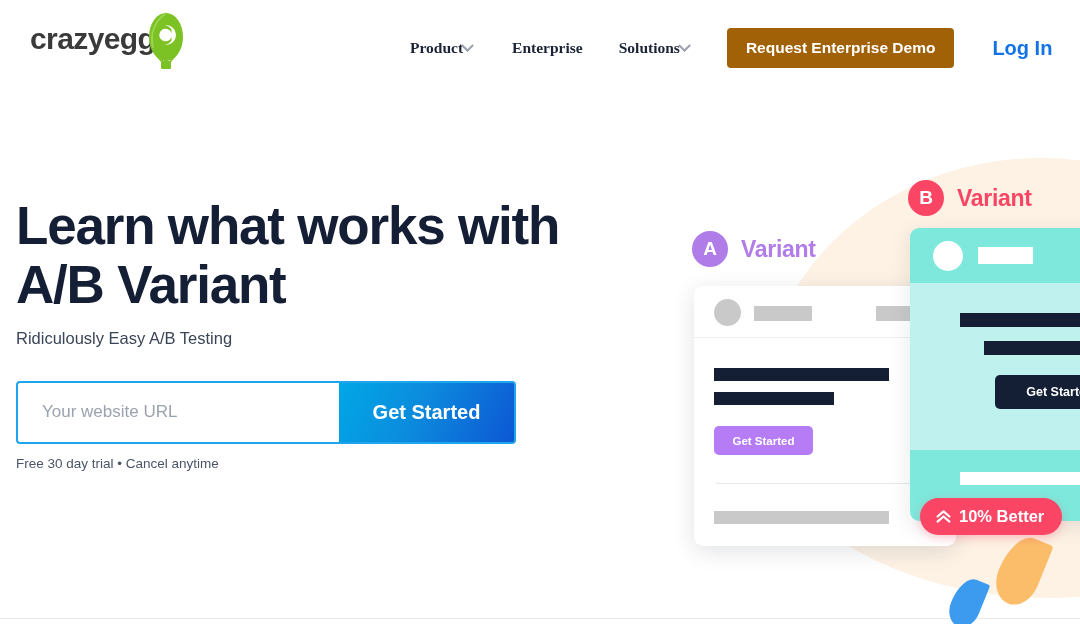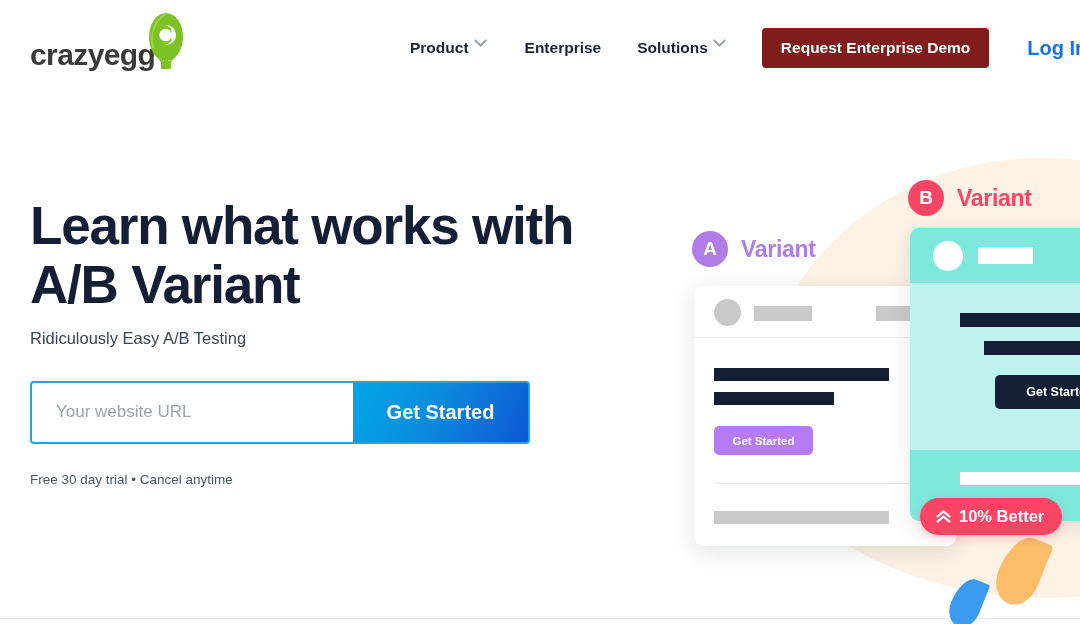--- a/index.html
+++ b/index.html
@@ -14,74 +14,74 @@
   
   .header {
     position: absolute; top: 0; left: 0; width: 1080px; height: 96px;
     background: #fff; z-index: 40;
   }
   .logo-wrap {
     position: absolute; left: 30px; top: 8px;
     width: 160px; height: 78px;
   }
   .logo-text {
-    position: absolute; left: 0; bottom: 14px;
+    position: absolute; left: 0; bottom: 30px;
     font-size: 30px; font-weight: 700; letter-spacing: -0.6px;
     color: #3a3a3a;
   }
   .logo-tm {
     position: absolute; left: 131px; bottom: 20px;
     font-size: 8px; color: #7a7a7a; font-weight: 700;
   }
   .balloon { position: absolute; left: 113px; top: 4px; }
 
   .nav { position: absolute; left: 410px; top: 0; height: 96px; display: flex; align-items: center; gap: 0; }
   .nav-item {
-    display: flex; align-items: flex-start; gap: 7px;
+    display: flex; align-items: center; 
     font-size: 15.5px; font-weight: 700; color: #1b2437;
-    cursor: pointer; white-space: nowrap;
+    cursor: pointer; white-space: nowrap; font-family: Liberation Serif, serif;
   }
   .nav-gap1 { width: 40px; } .nav-gap2 { width: 36px; } .nav-gap3 { width: 38px; }
   .nav-gap4 { width: 38px; }
   .chev {
     width: 9px; height: 9px; border-right: 2px solid #9aa1ad; border-bottom: 2px solid #9aa1ad;
     transform: rotate(45deg) translate(-2px,-2px); display:inline-block;
   }
   .cta-demo {
     display: flex; align-items: center; justify-content: center;
     height: 40px; padding: 0 19px; border-radius: 4px;
-    background: #7f1d1d; color: #fff; font-size: 15.5px; font-weight: 700;
+    background: #a16207; color: #fff; font-size: 15.5px; font-weight: 700;
     border: none; cursor: pointer; white-space: nowrap;
     font-family: "Liberation Sans", sans-serif;
   }
   .login { font-size: 20px; font-weight: 700; color: #1273E6; cursor: pointer; white-space: nowrap; }
 
   
-  .hero-left { position: absolute; left: 30px; top: 196px; width: 600px; z-index: 30; }
+  .hero-left { position: absolute; left: 16px; top: 196px; width: 600px; z-index: 30; }
   .headline {
     font-size: 53px; line-height: 1.12; font-weight: 700;
     color: #141F35; letter-spacing: -1.2px;
   }
   .subhead { margin-top: 14px; font-size: 16.5px; color: #3a4557; }
 
   .signup { margin-top: 33px; display: flex; width: 500px; height: 63px;
     border: 2px solid #1DA6EE; border-radius: 4px; overflow: hidden; background: #737373; }
   .url-input {
     flex: 1; border: none; outline: none; padding: 0 24px;
     font-size: 17px; color: #46505f; font-family: "Liberation Sans", sans-serif;
     background: #fff;
   }
   .url-input::placeholder { color: #9aa3ae; }
   .get-started {
     width: 175px; border: none; cursor: pointer;
     background: linear-gradient(115deg, #00A7E6 0%, #0C8BDD 45%, #0D57D4 100%);
     color: #fff; font-size: 20px; font-weight: 700;
     font-family: "Liberation Sans", sans-serif;
   }
-  .fineprint { margin-top: 28px; font-size: 13.5px; color: #4a5566; }
+  .fineprint { margin-top: 12px; font-size: 13.5px; color: #4a5566; }
 
   
   .hero-right { position: absolute; left: 620px; top: 96px; width: 460px; height: 528px; z-index: 10; }
   .blob {
     position: absolute; left: 140px; top: 62px;
     width: 560px; height: 440px; border-radius: 50% 50% 48% 52% / 58% 55% 45% 42%;
     background: #FDF2E4;
   }
 
   

